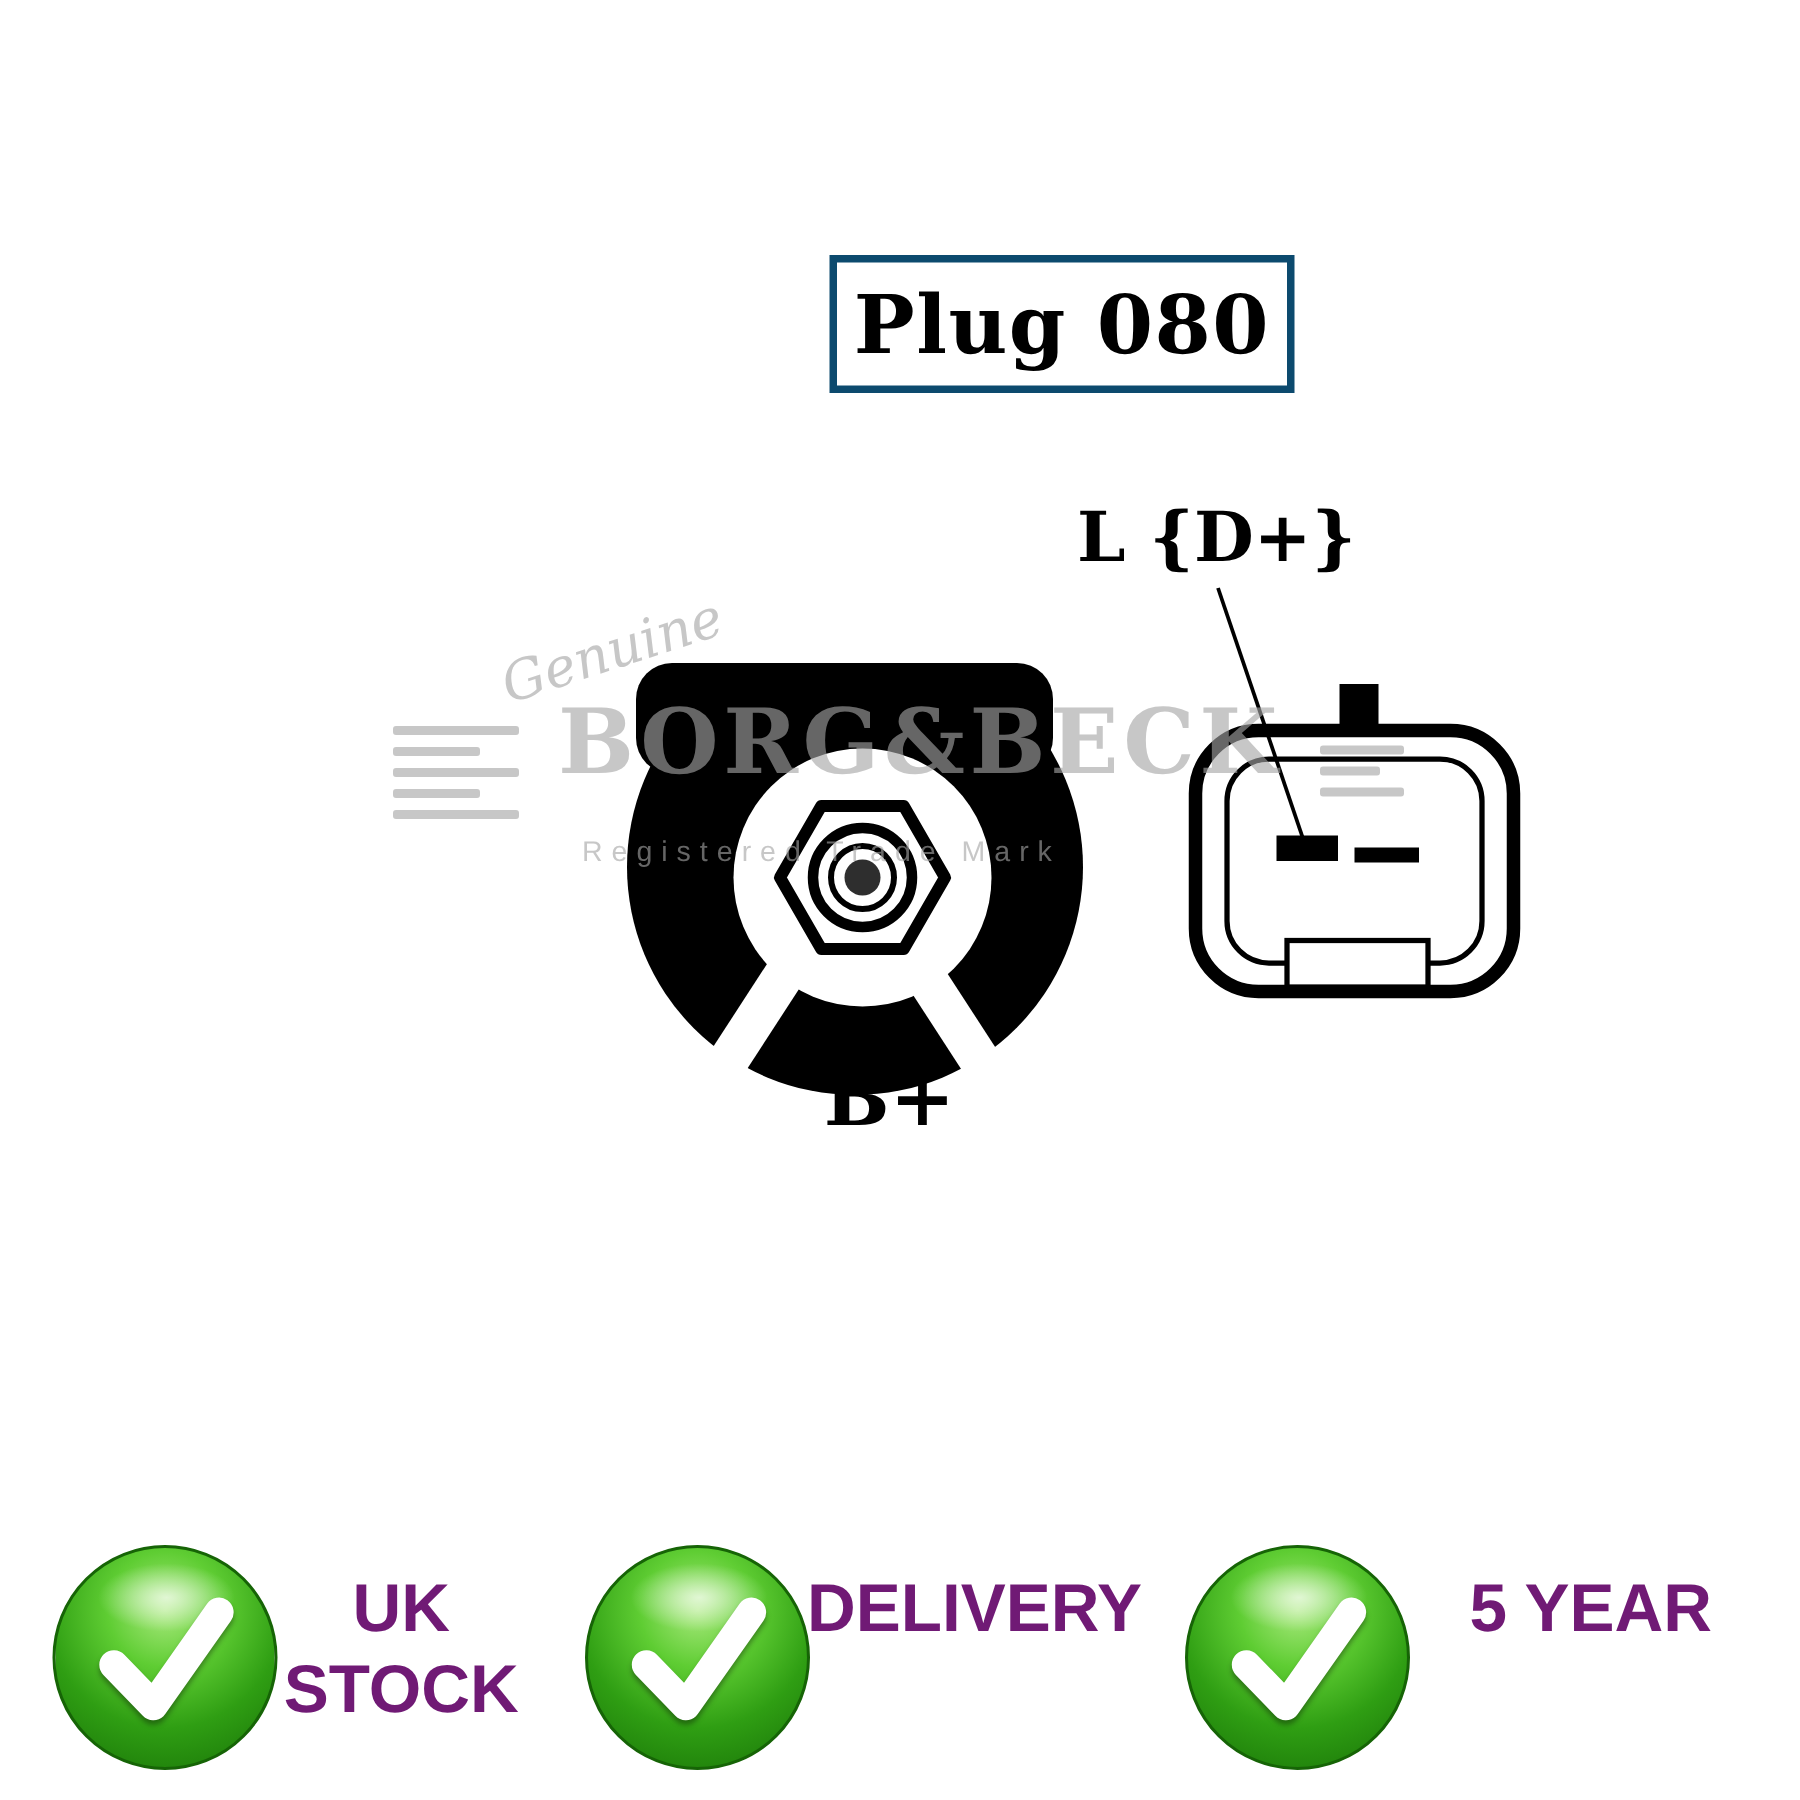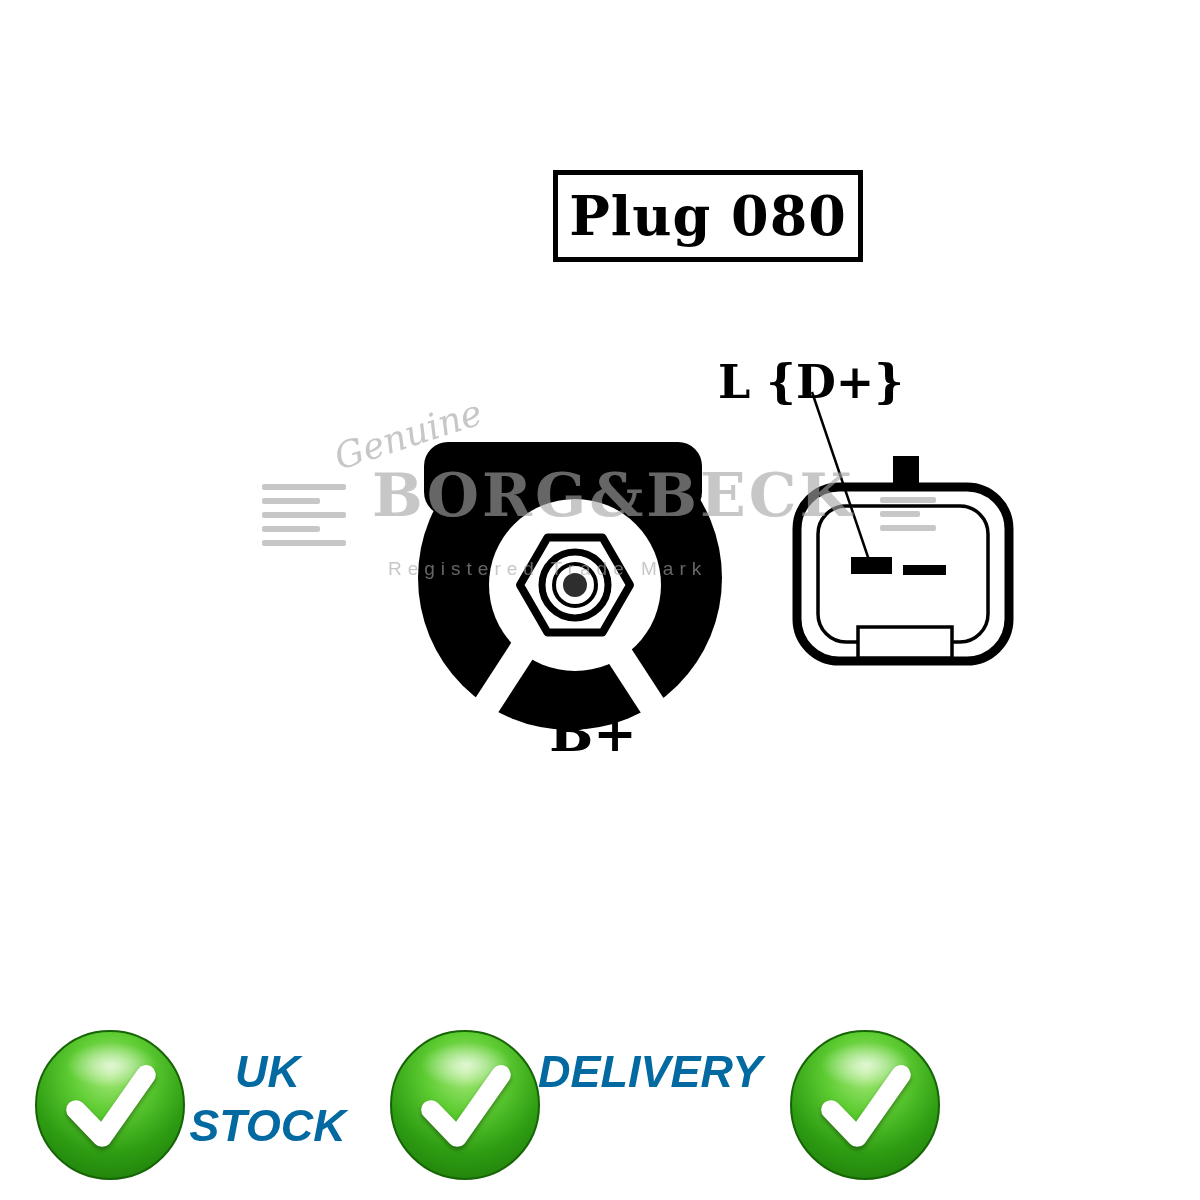--- a/index.html
+++ b/index.html
@@ -1,46 +1,46 @@
 <!DOCTYPE html>
 <html><head>
 <meta charset="utf-8">
 <style>
   html,body{margin:0;padding:0;background:#fff;}
   #canvas{position:relative;width:1200px;height:1200px;background:#ffffff;overflow:hidden;
           font-family:"DejaVu Serif",serif;color:#000;}
   .abs{position:absolute;}
 
   
-  #plug-box{left:553px;top:170px;width:300px;height:82px;border:5px solid #000000;
+  #plug-box{left:553px;top:170px;width:300px;height:82px;border:5px solid #0c4a6e;
             display:flex;align-items:center;justify-content:center;
             font-weight:bold;font-size:54px;letter-spacing:1px;background:#fff;}
-  #terminal-label{left:718px;top:331px;font-weight:bold;font-size:46px;margin-top:24px;}
+  #terminal-label{left:718px;top:331px;font-weight:bold;font-size:46px;}
   #stud-label{left:390px;top:704px;width:406px;text-align:center;font-weight:bold;
               font-size:52px;line-height:57px;}
 
   
   .wm{color:rgba(165,165,165,0.62);pointer-events:none;}
   #wm-script{left:332px;top:414px;font-style:italic;font-size:36px;transform:rotate(-18deg);}
   #wm-brand{left:372px;top:460px;font-weight:bold;font-size:60px;letter-spacing:3px;}
   #wm-sub{left:388px;top:558px;font-family:Liberation Sans, sans-serif;font-size:19px;letter-spacing:6px;}
   .wm-bar{height:6px;background:rgba(165,165,165,0.62);margin-bottom:8px;border-radius:2px;}
   #wm-lines-left{left:262px;top:484px;}
   #wm-lines-right{left:880px;top:497px;}
 
   
   .badge-circle{width:150px;height:150px;border-radius:50%;box-sizing:border-box;
     background:radial-gradient(circle at 50% 28%, #a9e97e 0%, #5fcd33 30%, #2f9e13 62%, #187207 100%);
     border:2px solid #166406;}
   .badge-circle::before{content:"";position:absolute;left:28px;top:10px;width:92px;height:46px;
     border-radius:50%;
     background:radial-gradient(ellipse at center, rgba(255,255,255,.7), rgba(255,255,255,0) 70%);}
   .badge-circle svg{position:absolute;left:0;top:0;width:100%;height:100%;}
-  .badge-text{font-family:"Liberation Sans",sans-serif;font-style:italic;font-weight:bold;
-    font-size:45px;line-height:54px;text-align:center;color:#0369a1;}
+  .badge-text{font-family:"Liberation Sans",sans-serif;font-weight:bold;
+    font-size:45px;line-height:54px;text-align:center;color:#701a75;}
 </style>
 </head>
 <body>
 
 <div id="canvas">
 
   <svg class="abs" style="left:0;top:0" width="1200" height="1200" viewBox="0 0 1200 1200">
     <g>
       <circle cx="570" cy="578" r="152" fill="#000"></circle>
       <rect x="390" y="374" width="350" height="68" fill="#fff"></rect>
@@ -108,15 +108,16 @@
   <div class="abs badge-text" style="left:538px;top:1045px;width:220px">
     <div>DELIVERY</div>
   </div>
 
   <div class="abs badge-circle" style="left:790px;top:1030px">
     <svg viewBox="0 0 150 150">
       <path d="M40 80 L67 108 L112 44" fill="none" stroke="#ffffff" stroke-width="20" stroke-linecap="round" stroke-linejoin="round" style="filter:drop-shadow(0 3px 2px rgba(0,0,0,.35))"></path>
     </svg>
   </div>
   <div class="abs badge-text" style="left:938px;top:1045px;width:245px">
+    <div>5 YEAR</div>
   </div>
 
 </div>
 
 </body></html>

